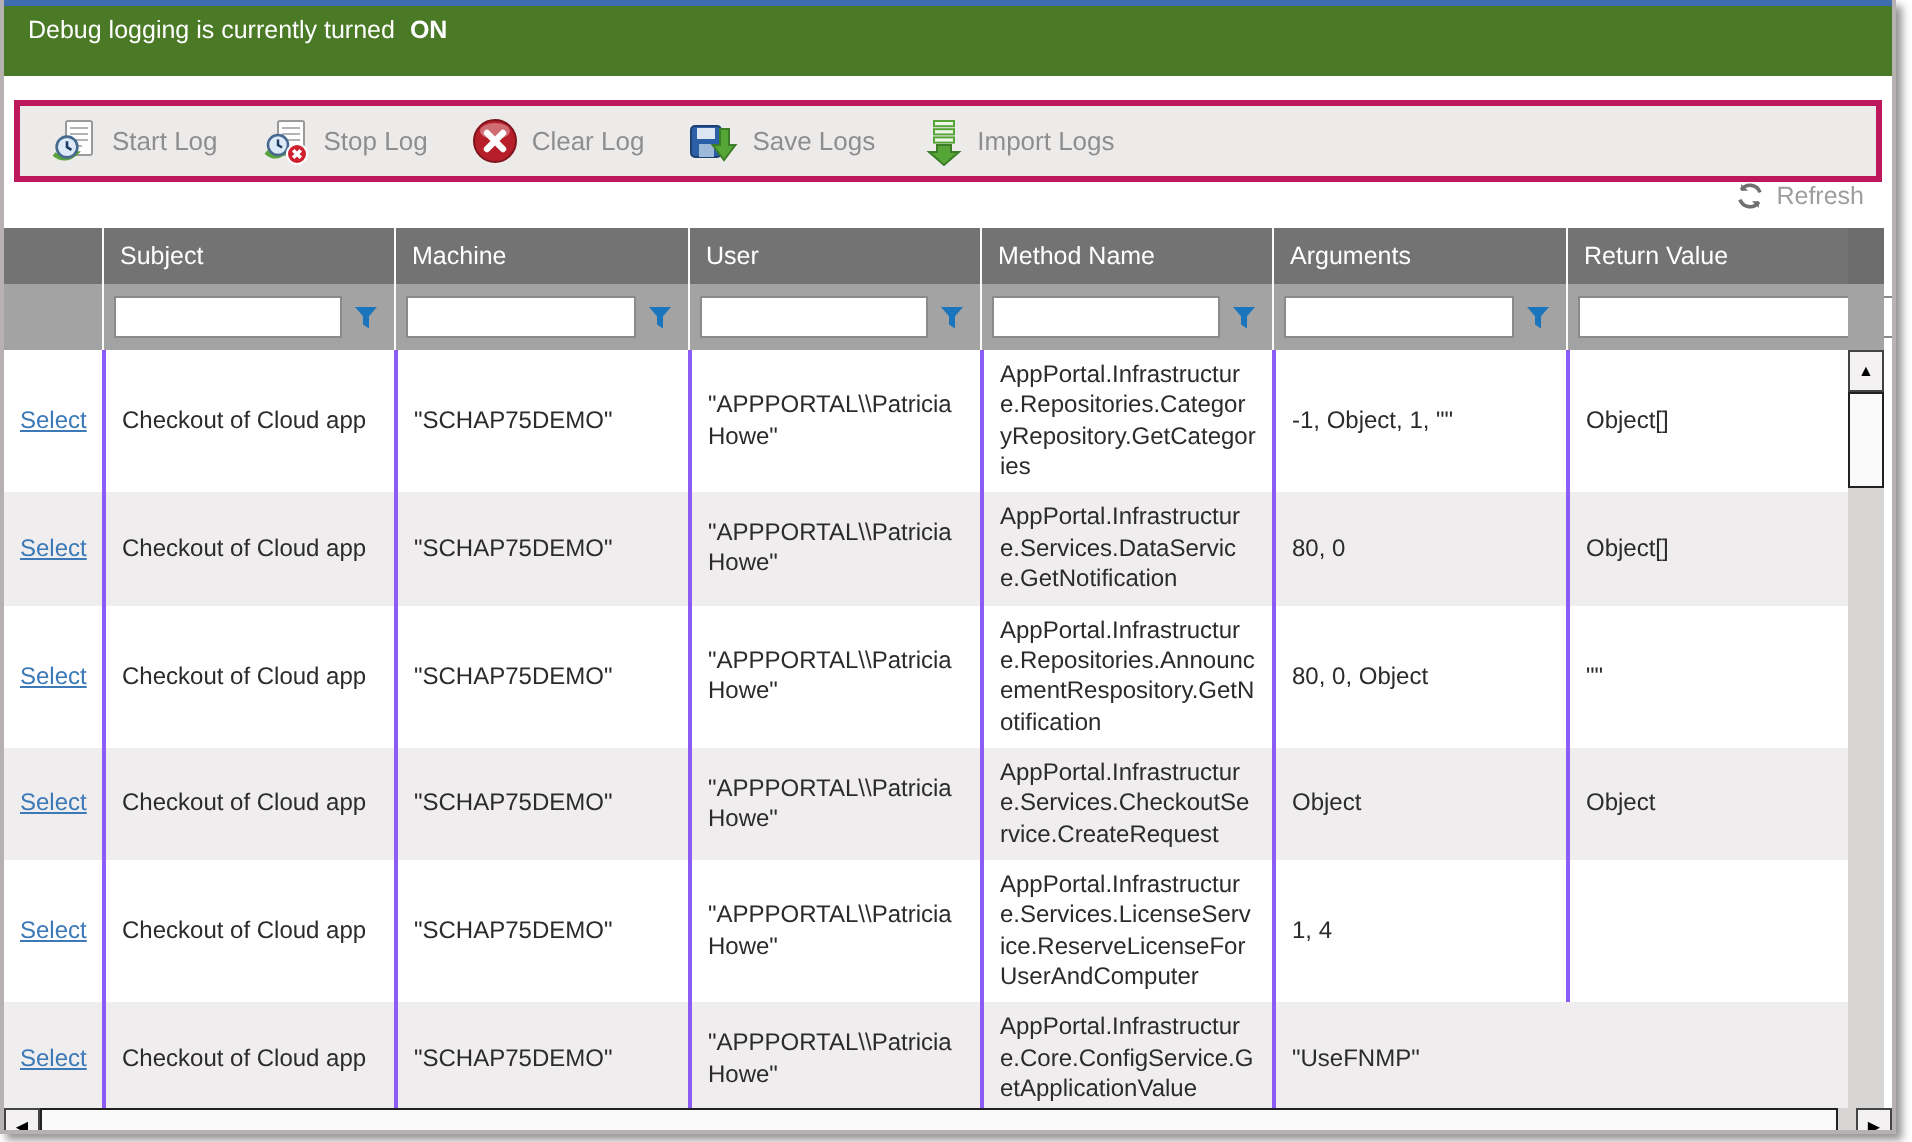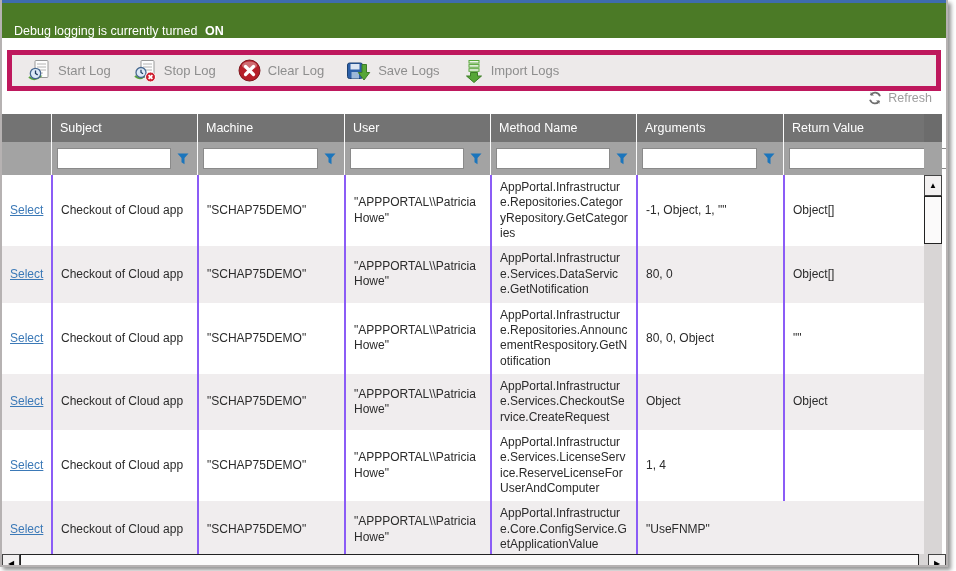--- a/index.html
+++ b/index.html
@@ -12,29 +12,29 @@
   .frame {
     position:absolute; left:0; top:0; width:948px; height:567px;
     background:#fff;
     border:2px solid #b6b2b2; border-top:none;
     box-shadow:3px 3px 4px rgba(60,60,60,.55);
     overflow:hidden;
   }
   .topline { height:3px; background:#3e6cae; }
   .banner {
     height:35px; background:#4b7a26; color:#fff;
-    font-size:12.5px; line-height:25px; padding:16px 12px;
+    font-size:12.5px; line-height:25px; padding:0 12px;
     white-space:nowrap;
   }
   .banner b { margin-left:4px; }
   .gap { height:12px; background:#fff; }
 
   .toolbar {
     margin:0 5px; height:41px; background:#edeaea;
-    border:5px solid #be185d;
+    border:3px solid #be185d;
     display:flex; align-items:center; padding:0 4px;
   }
   .tbtn {
     display:flex; align-items:center; gap:7px;
     background:none; border:none; padding:0 11px;
     color:#8e8e8e; font-size:13px; cursor:pointer;
     font-family:"Liberation Sans", sans-serif;
   }
   .tbtn svg { display:block; }
 

